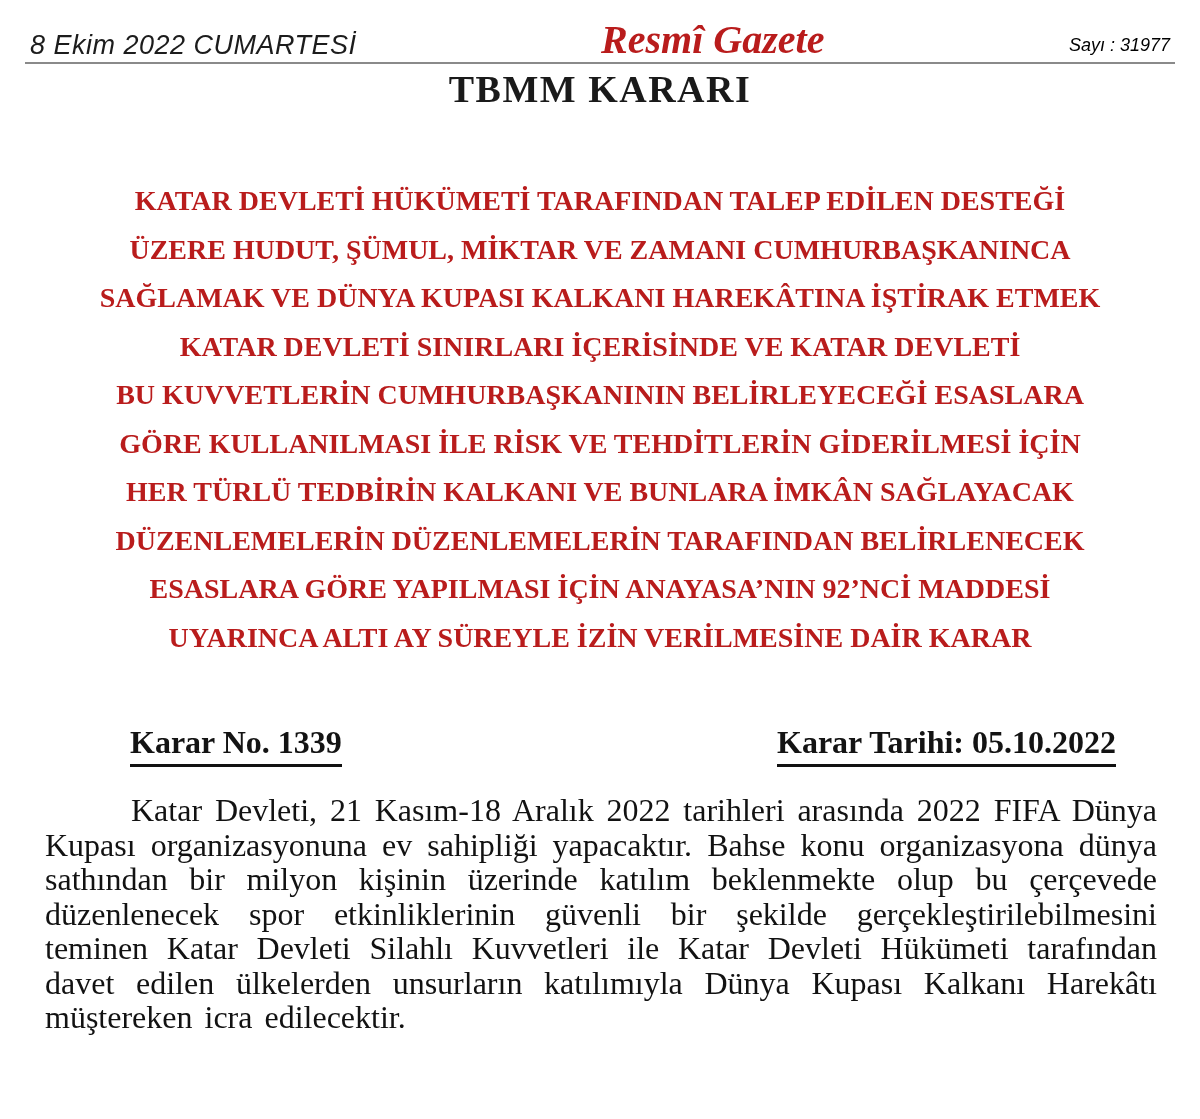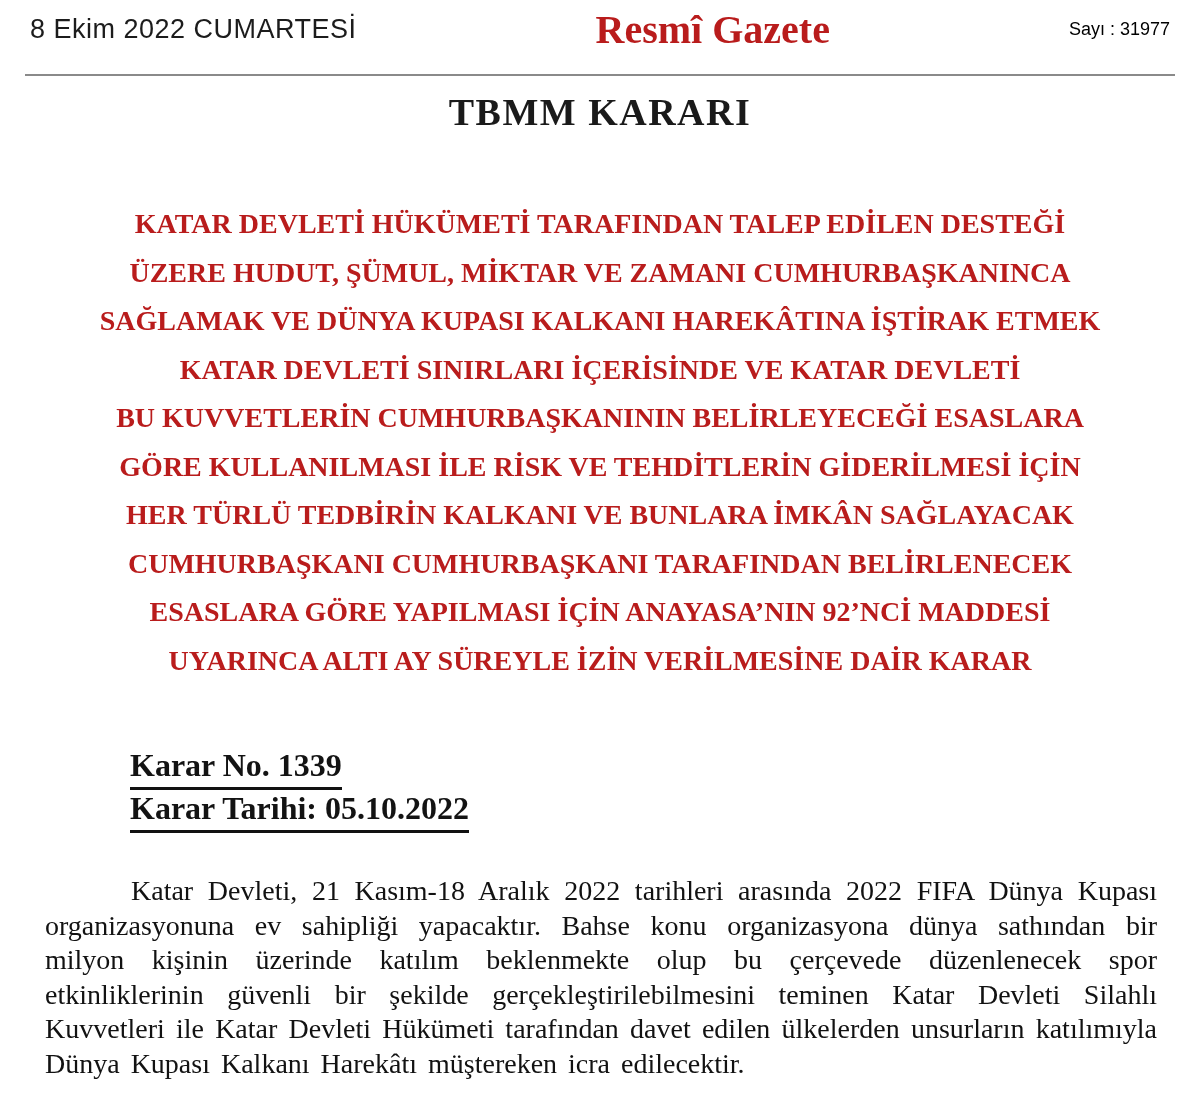--- a/index.html
+++ b/index.html
@@ -11,24 +11,25 @@
     width: 1200px;
     height: 1119px;
     position: relative;
     font-family: "Liberation Serif", serif;
     color: #141414;
     overflow: hidden;
   }
   
   .masthead {
     display: flex;
-    align-items: flex-start;
+    align-items: flex-end;
     justify-content: space-between;
-    padding: 12px 30px 12px 30px;
+    padding: 12px 30px 0 30px;
     height: 50px;
+    font-style: italic;
   }
   .masthead .date {
     font-family: "Liberation Sans", sans-serif;
     font-size: 27px;
     line-height: 34px;
     color: #1c1c1c;
     letter-spacing: 0.5px;
     white-space: nowrap;
   }
   .masthead .gazette {
@@ -50,21 +51,21 @@
     height: 0;
     border-top: 2px solid #8a8a8a;
     margin: 0 25px;
   }
   
   .section-heading {
     text-align: center;
     font-weight: 700;
     font-size: 38px;
     letter-spacing: 1.5px;
-    margin-top: 14px;
+    margin-top: 3px;
     color: #1a1a1a;
   }
   
   .decision-title {
     margin: 66px auto 0 auto;
     width: 1100px;
     text-align: center;
     font-weight: 700;
     font-size: 28px;
     line-height: 48.5px;
@@ -73,34 +74,33 @@
   .decision-title .line {
     white-space: nowrap;
   }
   
   .meta-row {
     display: flex;
     justify-content: space-between;
     align-items: baseline;
     padding: 0 84px 0 130px;
     margin-top: 62px;
-    flex-direction: column;
   }
   .meta-item {
     font-weight: 700;
     font-size: 32px;
     border-bottom: 3px solid #111111;
     padding-bottom: 3px;
     white-space: nowrap;
     color: #131313;
   }
   
   .body-paragraph {
-    margin: 41px 43px 0 45px;
-    font-size: 28px;
+    margin: 26px 43px 0 45px;
+    font-size: 32px;
     line-height: 34.5px;
     text-align: justify;
     text-indent: 86px;
     word-spacing: 4px;
     color: #121212;
   }
 </style>
 </head>
 <body>
 
@@ -115,21 +115,21 @@
 <div class="section-heading">TBMM KARARI</div>
 
 <div class="decision-title">
     <div class="line">KATAR DEVLETİ HÜKÜMETİ TARAFINDAN TALEP EDİLEN DESTEĞİ</div>
     <div class="line">ÜZERE HUDUT, ŞÜMUL, MİKTAR VE ZAMANI CUMHURBAŞKANINCA</div>
     <div class="line">SAĞLAMAK VE DÜNYA KUPASI KALKANI HAREKÂTINA İŞTİRAK ETMEK</div>
     <div class="line">KATAR DEVLETİ SINIRLARI İÇERİSİNDE VE KATAR DEVLETİ</div>
     <div class="line">BU KUVVETLERİN CUMHURBAŞKANININ BELİRLEYECEĞİ ESASLARA</div>
     <div class="line">GÖRE KULLANILMASI İLE RİSK VE TEHDİTLERİN GİDERİLMESİ İÇİN</div>
     <div class="line">HER TÜRLÜ TEDBİRİN KALKANI VE BUNLARA İMKÂN SAĞLAYACAK</div>
-    <div class="line">CUMHURBAŞKANI CUMHURBAŞKANI TARAFINDAN BELİRLENECEK</div>
+    <div class="line">DÜZENLEMELERİN DÜZENLEMELERİN TARAFINDAN BELİRLENECEK</div>
     <div class="line">ESASLARA GÖRE YAPILMASI İÇİN ANAYASA’NIN 92’NCİ MADDESİ</div>
     <div class="line">UYARINCA ALTI AY SÜREYLE İZİN VERİLMESİNE DAİR KARAR</div>
   </div>
 
 <div class="meta-row">
   <div class="meta-item">Karar No. 1339</div>
   <div class="meta-item">Karar Tarihi: 05.10.2022</div>
 </div>
 
 <p class="body-paragraph">Katar Devleti, 21 Kasım-18 Aralık 2022 tarihleri arasında 2022 FIFA Dünya Kupası organizasyonuna ev sahipliği yapacaktır. Bahse konu organizasyona dünya sathından bir milyon kişinin üzerinde katılım beklenmekte olup bu çerçevede düzenlenecek spor etkinliklerinin güvenli bir şekilde gerçekleştirilebilmesini teminen Katar Devleti Silahlı Kuvvetleri ile Katar Devleti Hükümeti tarafından davet edilen ülkelerden unsurların katılımıyla Dünya Kupası Kalkanı Harekâtı müştereken icra edilecektir.</p>

